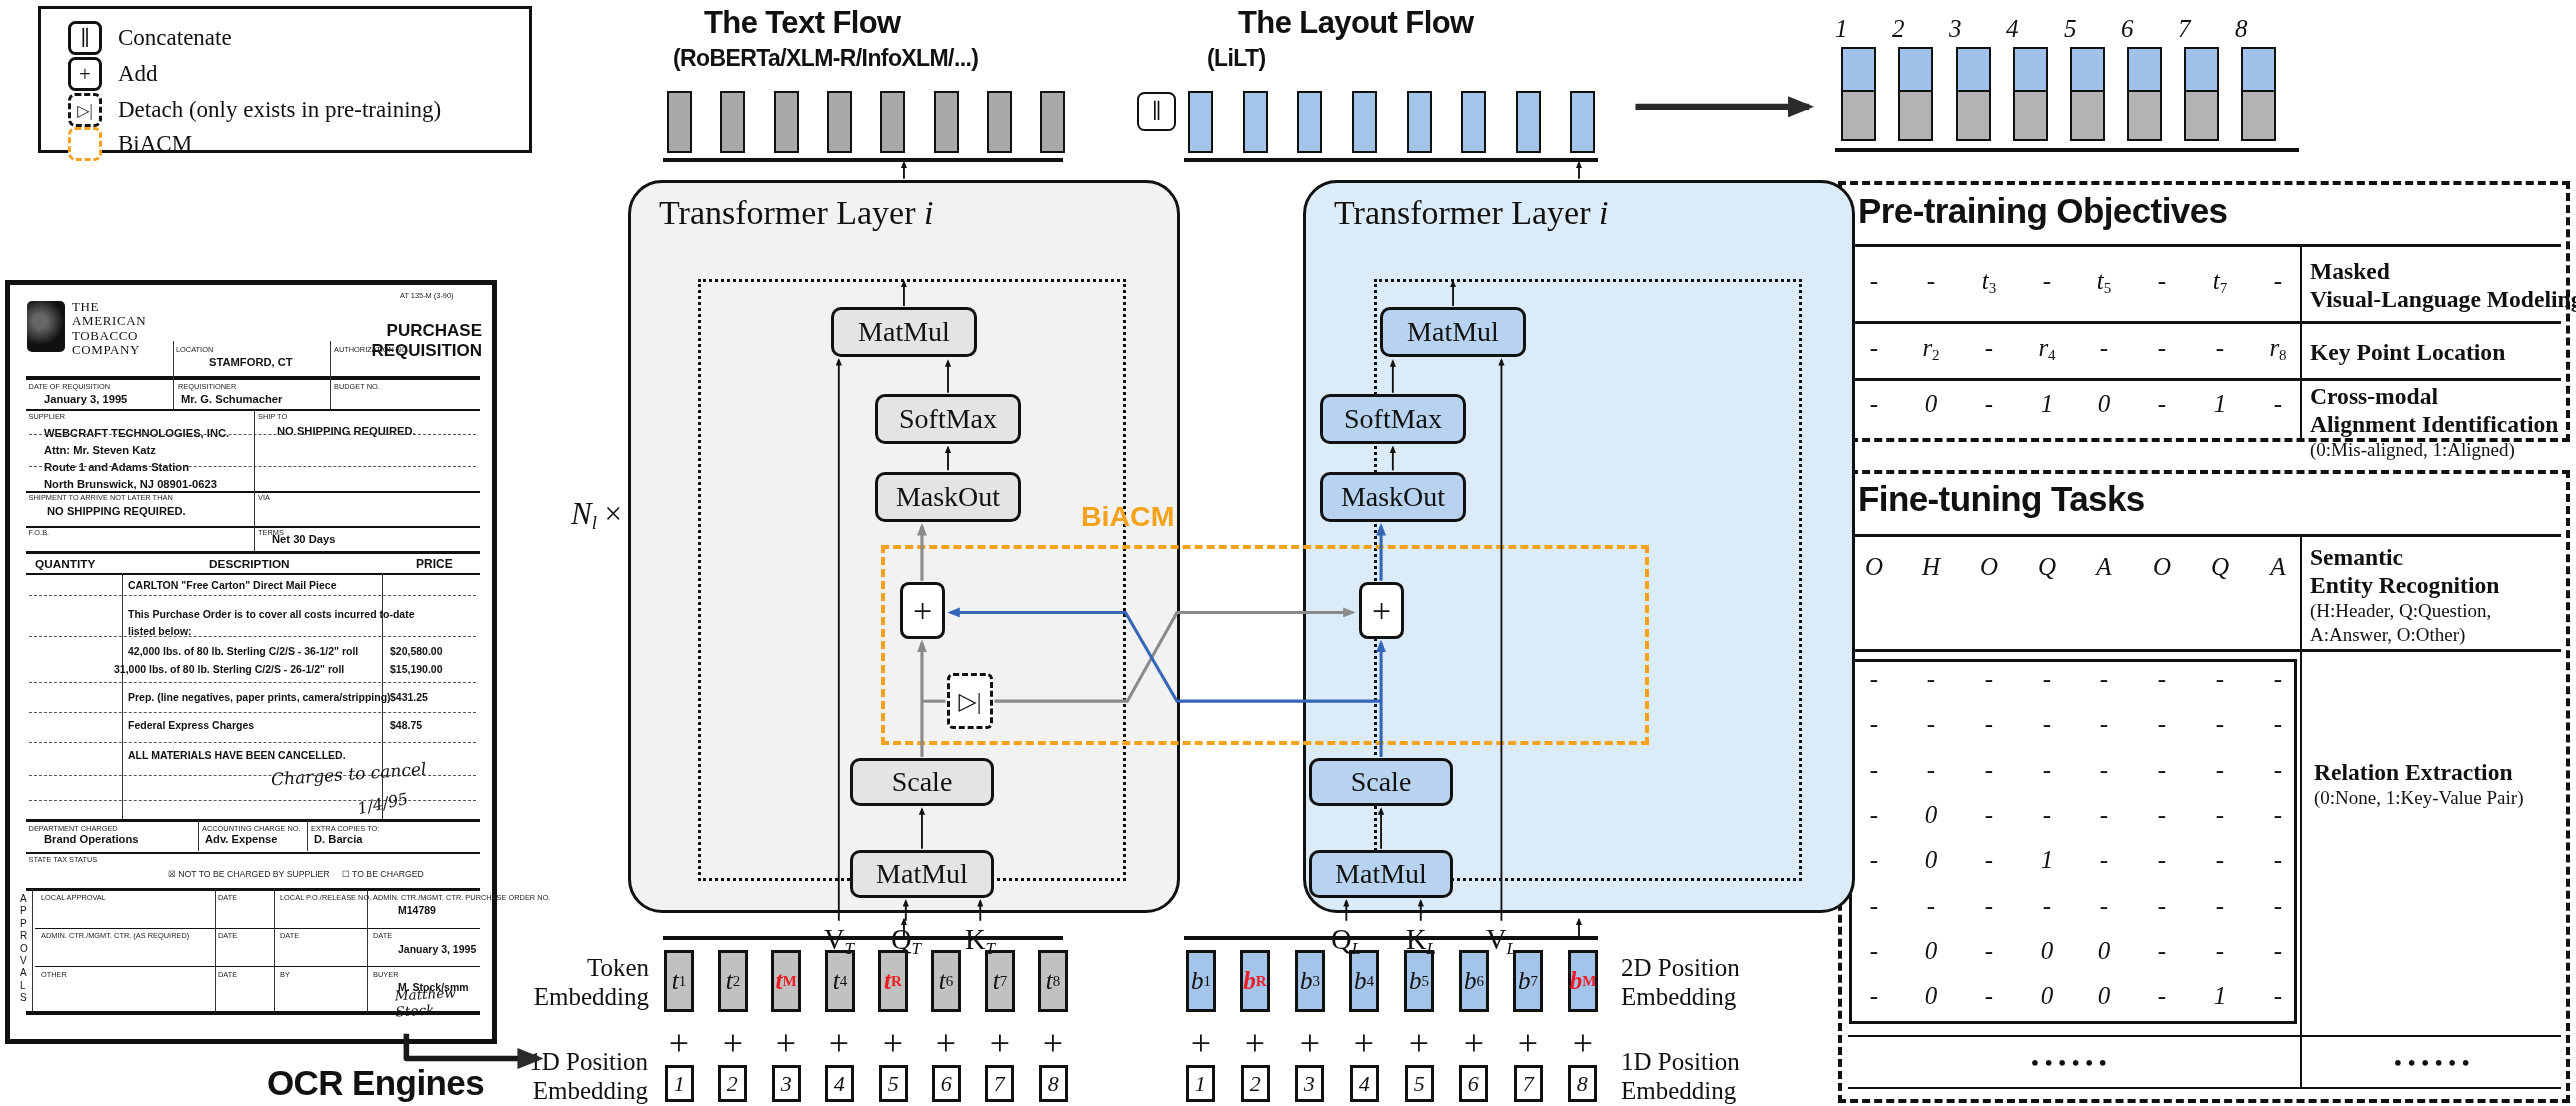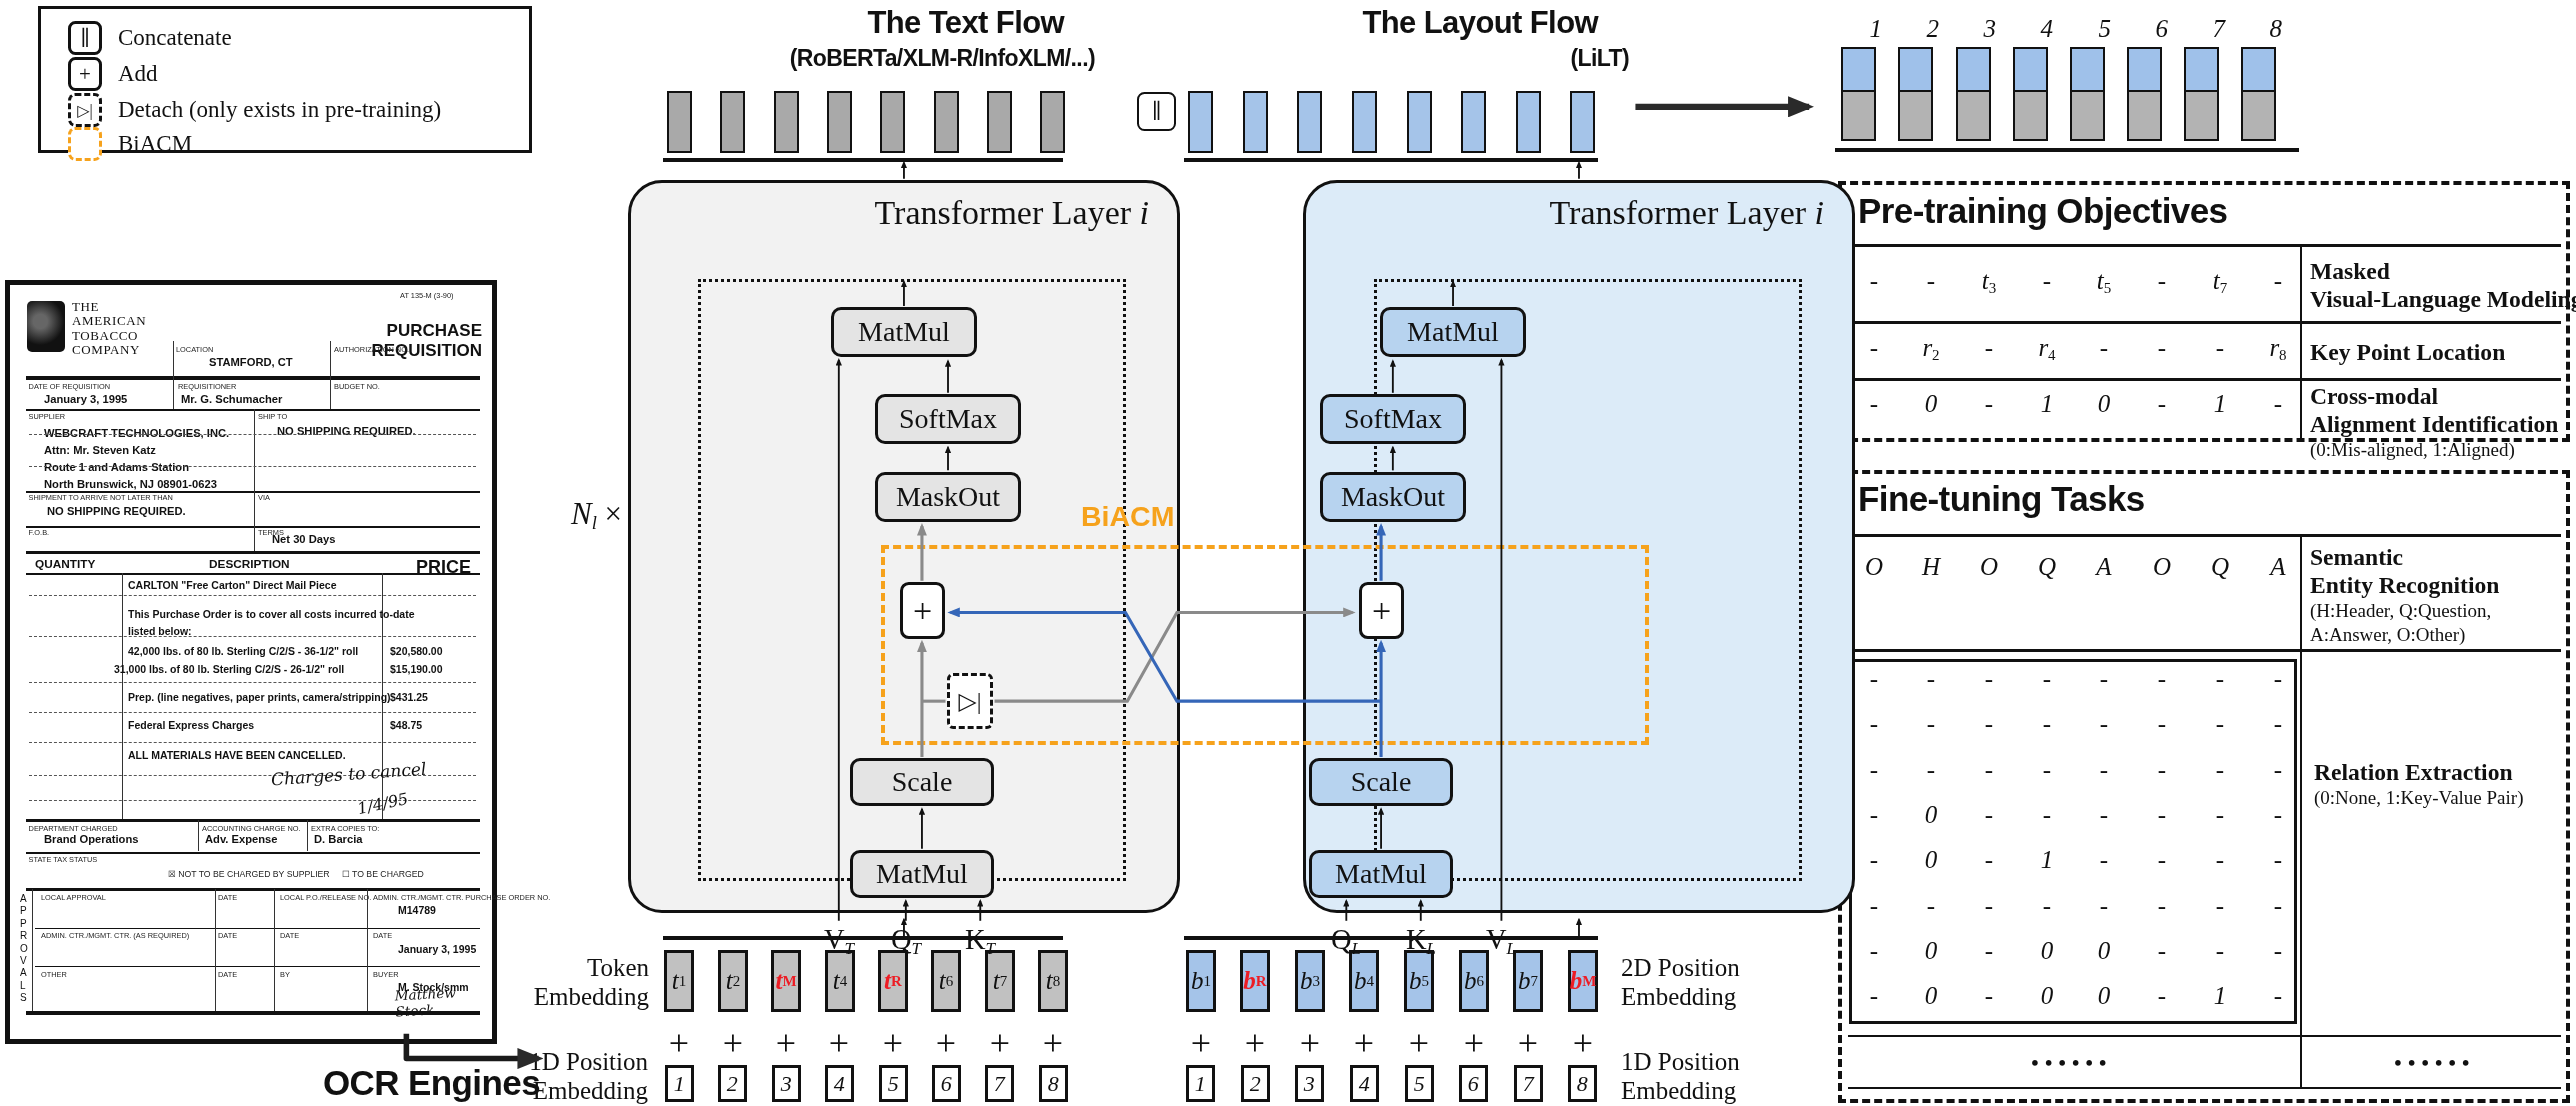--- a/index.html
+++ b/index.html
@@ -2,21 +2,21 @@
 <html style="font-size:10px"><head>
 <meta charset="utf-8">
 <style>
   html,body{margin:0;padding:0;background:#fff;}
   #canvas{position:relative;width:2576px;height:1107px;background:#fff;overflow:hidden;
           font-family:"Liberation Serif","DejaVu Serif",serif;color:#111;}
   .abs{position:absolute;}
   .sans{font-family:"Liberation Sans","DejaVu Sans",sans-serif;}
   .b{font-weight:bold;}
   .i{font-style:italic;}
-  .ctr{text-align:right;}
+  .ctr{text-align:left;}
   .sub{font-size:0.6em;vertical-align:-0.28em;}
   
   .legend{left:38px;top:6.2px;width:488px;height:141px;border:3.7px solid #111;background:#fff;}
   .leg-row{position:absolute;left:27px;height:36px;display:flex;align-items:center;}
   .leg-icon{width:34px;height:34px;border:3.1px solid #111;border-radius:7.4px;display:flex;
             align-items:center;justify-content:center;font-size:21px;background:#fff;box-sizing:border-box;}
   .leg-label{margin-left:16px;font-size:23px;white-space:nowrap;}
   
   .flow-title{font-size:31px;letter-spacing:-0.6px;}
   .flow-sub{font-size:23px;letter-spacing:-0.6px;}
@@ -529,21 +529,21 @@
     <div class="tiny" style="left:248px;top:208px;">VIA</div>
     <div class="vline" style="left:244px;top:206px;height:35px;"></div>
     <div class="hline" style="left:15.5px;top:241px;width:454px;"></div>
     <div class="tiny" style="left:18.6px;top:243px;">F.O.B.</div>
     <div class="tiny" style="left:248px;top:243px;">TERMS</div>
     <div class="val" style="left:262px;top:248px;">Net 30 Days</div>
     <div class="vline" style="left:244px;top:241px;height:25px;"></div>
     <div class="hline" style="left:15.5px;top:266px;width:454px;height:3.1px;"></div>
     <div class="abs sans b" style="left:25px;top:272px;font-size:11.8px;">QUANTITY</div>
     <div class="abs sans b" style="left:199px;top:272px;font-size:11.8px;">DESCRIPTION</div>
-    <div class="abs sans b" style="left:406px;top:272px;font-size:18px;">PRICE</div>
+    <div class="abs sans b" style="left:406px;top:272px;font-size:12px;">PRICE</div>
     <div class="hline" style="left:15.5px;top:288px;width:454px;"></div>
     <div class="vline" style="left:112px;top:288px;height:246px;"></div>
     <div class="vline" style="left:372px;top:288px;height:246px;"></div>
     <div id="docLines">
         <div class="abs sans b" style="left:118px;top:294px;font-size:10.5px;white-space:nowrap;">CARLTON "Free Carton" Direct Mail Piece</div>
         <div class="abs sans b" style="left:118px;top:323px;font-size:10.5px;white-space:nowrap;">This Purchase Order is to cover all costs incurred to-date</div>
         <div class="abs sans b" style="left:118px;top:340px;font-size:10.5px;white-space:nowrap;">listed below:</div>
         <div class="abs sans b" style="left:118px;top:360px;font-size:10.5px;white-space:nowrap;">42,000 lbs. of 80 lb. Sterling C/2/S - 36-1/2" roll</div>
         <div class="abs sans b" style="left:380px;top:360px;font-size:10.5px;">$20,580.00</div>
         <div class="abs sans b" style="left:104px;top:378px;font-size:10.5px;white-space:nowrap;">31,000 lbs. of 80 lb. Sterling C/2/S - 26-1/2" roll</div>

